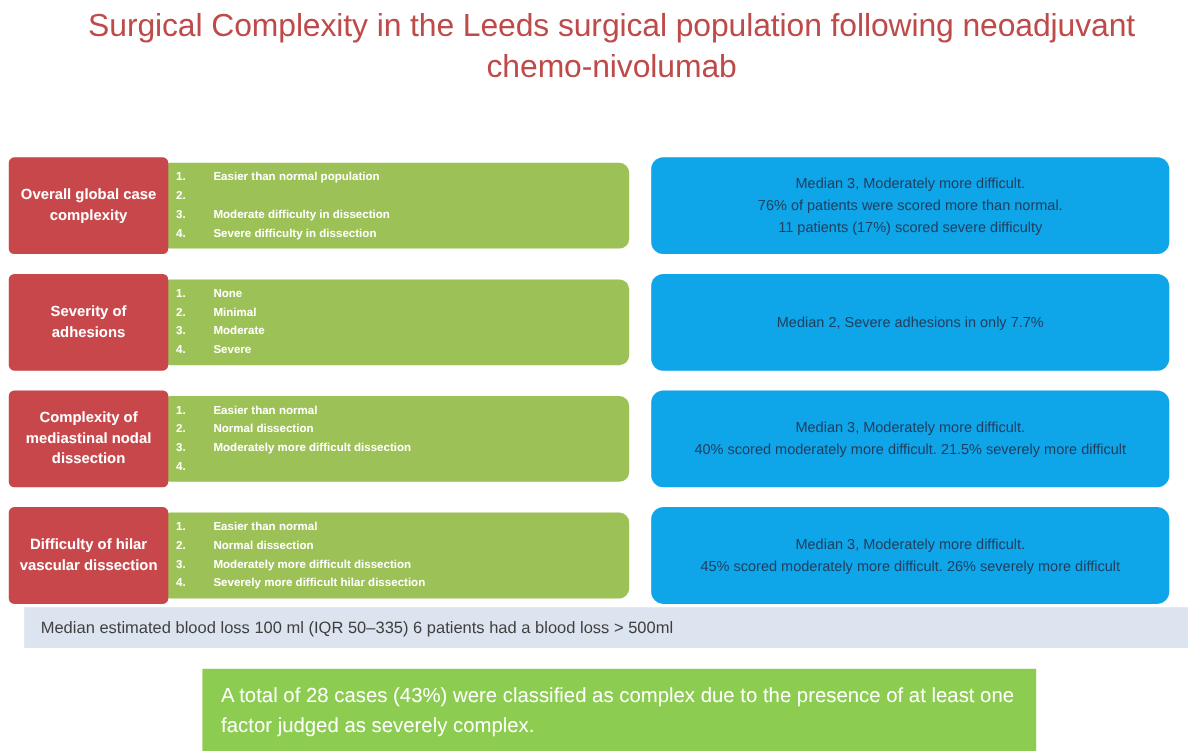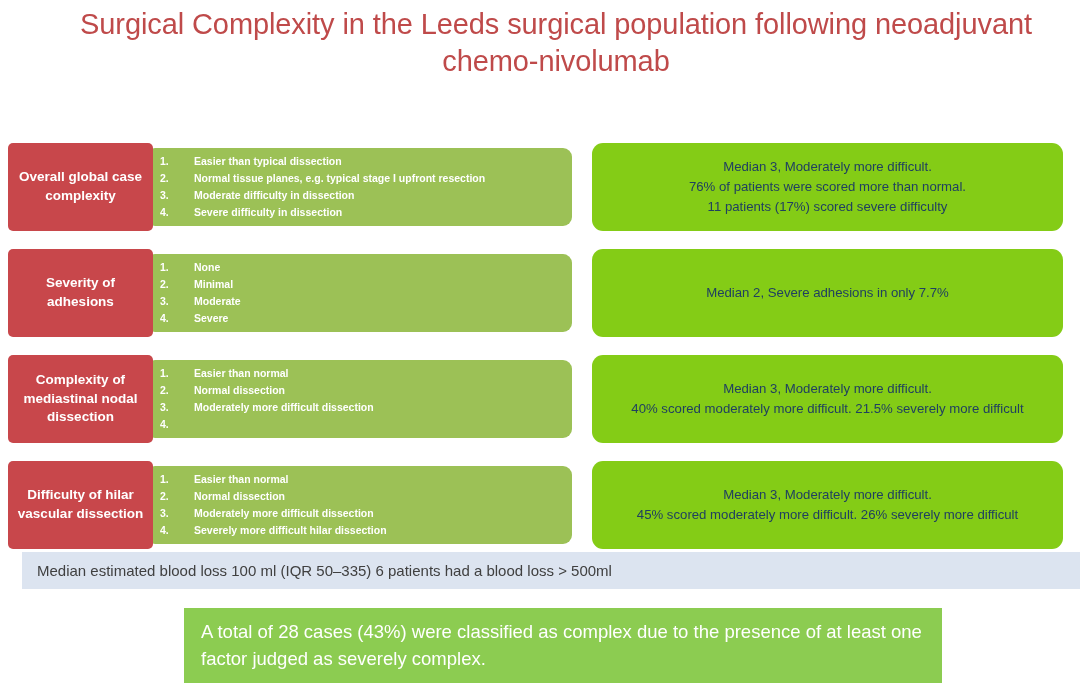--- a/index.html
+++ b/index.html
@@ -95,21 +95,21 @@
     width: 34px;
     flex: 0 0 34px;
   }
 
   .result-box {
     position: absolute;
     left: 592px;
     top: 0;
     width: 471px;
     height: 88px;
-    background: #84cc16;
+    background: #0ea5e9;
     border-radius: 11px;
     display: flex;
     align-items: center;
     justify-content: center;
     box-sizing: border-box;
     padding: 4px 22px;
   }
   .result-text {
     color: #204060;
     font-size: 13.2px;
@@ -158,25 +158,24 @@
 
 <div class="slide-title">Surgical Complexity in the Leeds surgical population following neoadjuvant chemo-nivolumab</div>
 
 <div class="matrix">
 
   <div class="row">
     <div class="cat-label">Overall global case complexity</div>
     <div class="scale-box">
       <div class="scale-item">
         <span class="scale-num">1.</span>
-        <span>Easier than typical dissection</span>
-      </div>
-      <div class="scale-item">
-        <span class="scale-num">2.</span>
-        <span>Normal tissue planes, e.g. typical stage I upfront resection</span>
+        <span>Easier than normal population</span>
+      </div>
+      <div class="scale-item">
+        <span class="scale-num">2.</span>
       </div>
       <div class="scale-item">
         <span class="scale-num">3.</span>
         <span>Moderate difficulty in dissection</span>
       </div>
       <div class="scale-item">
         <span class="scale-num">4.</span>
         <span>Severe difficulty in dissection</span>
       </div>
     </div>

